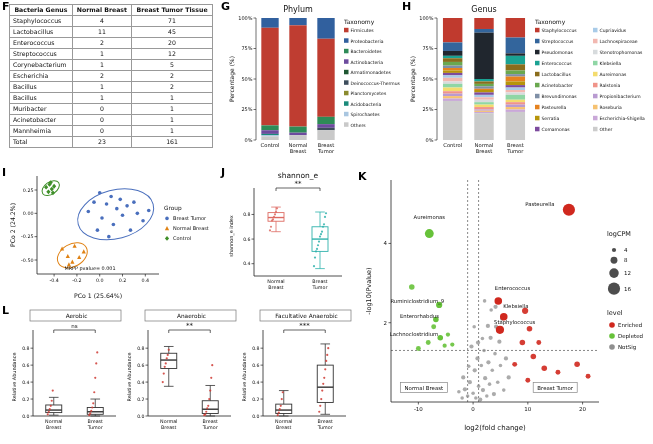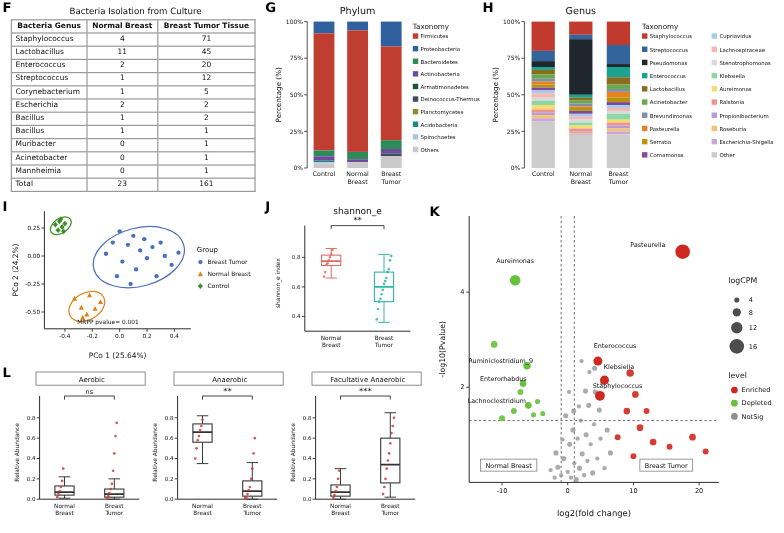--- a/index.html
+++ b/index.html
@@ -34,21 +34,20 @@
 svg text{fill:#111;font-family:"DejaVu Sans",sans-serif}
 </style>
 </head>
 <body>
 
 <div class="figure">
   <section class="panel" id="p-F">
     <span class="plabel">F</span>
     <div class="chart" data-chart="F">
         <div class="ftable">
-          <div class="ftitle">Bacteria Isolation from Culture</div>
           <table>
             <thead>
               <tr>
                 <th>Bacteria Genus</th>
                 <th>Normal Breast</th>
                 <th>Breast Tumor Tissue</th>
               </tr>
             </thead>
             <tbody>
               <tr>

